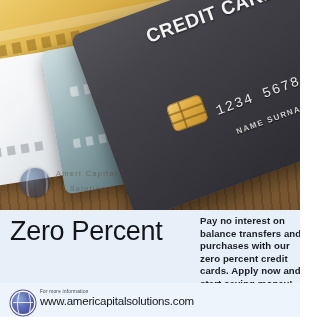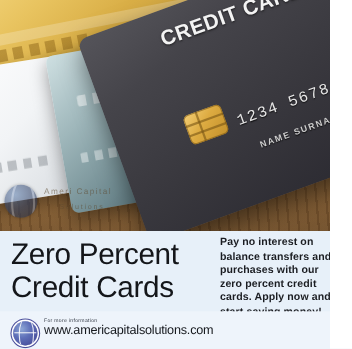--- a/index.html
+++ b/index.html
@@ -66,21 +66,21 @@
   .cb-chip .h1{top:9px;} .cb-chip .h2{top:18px;}
   .cb-chip .v1{position:absolute;left:12px;top:0;width:1.6px;height:100%;background:rgba(120,85,20,.6);}
   .cb-num{position:absolute;left:112px;top:112px;white-space:nowrap;
         font-family:"Liberation Mono",monospace;font-size:14px;letter-spacing:1.5px;
         color:#e6e6e6;text-shadow:0 1px 1px rgba(0,0,0,.7);}
   .cb-name{position:absolute;left:124px;top:142px;white-space:nowrap;
         font-family:"Liberation Sans",sans-serif;font-weight:bold;font-size:8px;letter-spacing:1.4px;
         color:#cfcfcf;text-shadow:0 1px 1px rgba(0,0,0,.7);}
 
   
-  .wm{position:absolute;left:4px;top:163px;width:140px;height:42px;opacity:.55;text-align:right;}
+  .wm{position:absolute;left:20px;top:163px;width:140px;height:42px;opacity:.55;text-align:right;}
   .wm-globe{position:absolute;left:0;top:5px;width:30px;height:30px;border-radius:50%;
         background:radial-gradient(circle at 33% 30%,#5e7fae 0%,#31456e 45%,#16203a 100%);
         box-shadow:0 0 3px rgba(0,0,0,.5);overflow:hidden;}
   .wm-globe::before{content:"";position:absolute;left:6px;top:-6px;width:18px;height:42px;
         border-radius:50%;border:2px solid rgba(190,205,230,.6);}
   .wm-t1{position:absolute;left:36px;top:6px;font-size:7.5px;letter-spacing:1.3px;color:#5d4a30;
         font-family:"Liberation Sans",sans-serif;filter:blur(.35px);}
   .wm-t2{position:absolute;left:50px;top:22px;font-size:6.5px;letter-spacing:1.6px;color:#5d4a30;
         font-family:"Liberation Sans",sans-serif;filter:blur(.35px);}
 
@@ -141,21 +141,20 @@
     <div class="wm">
       <div class="wm-globe"></div>
       <div class="wm-t1">Ameri Capital</div>
       <div class="wm-t2">Solutions</div>
     </div>
   </div>
 
   <div class="panel">
     <div class="headline">
       <div>Zero Percent</div>
-      <div>Credit Cards</div>
     </div>
     <div class="blurb">Pay no interest on balance transfers and purchases with our zero percent credit cards. Apply now and start saving money!</div>
   </div>
 
   <div class="footer"></div>
   <div class="fglobe"></div>
   <div class="fsmall">For more information</div>
   <div class="furl">www.americapitalsolutions.com</div>
 
 </div>

